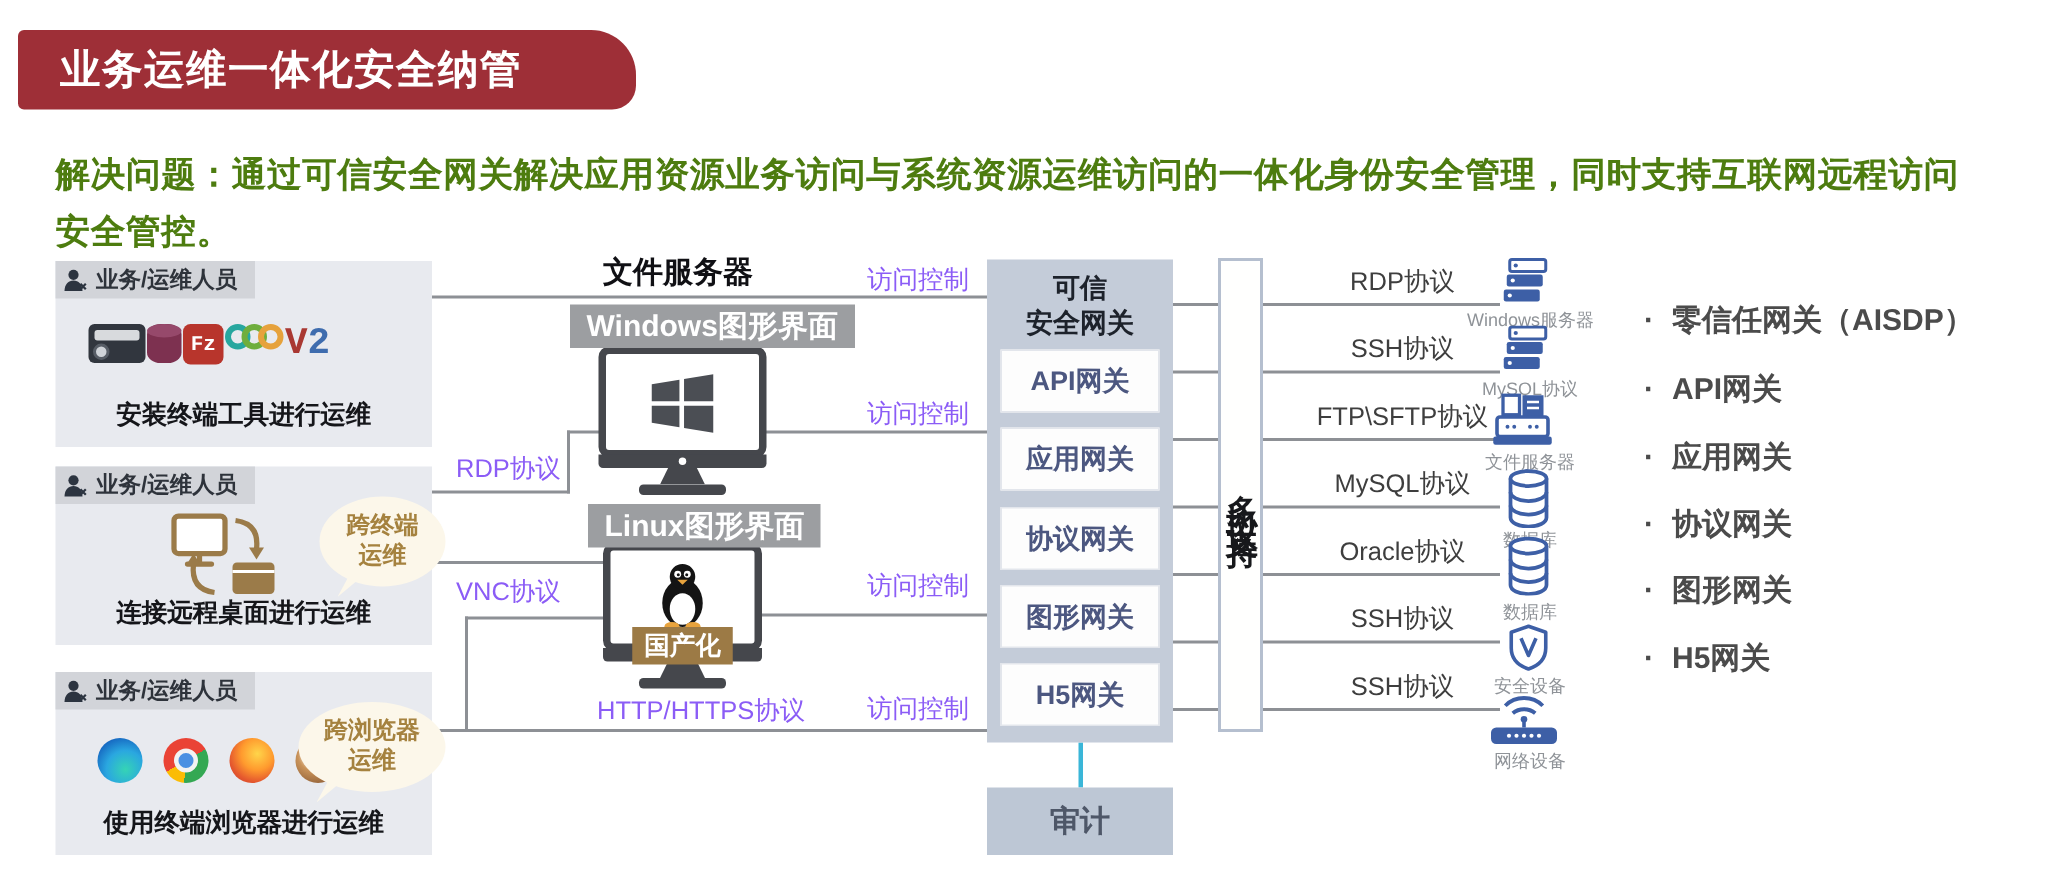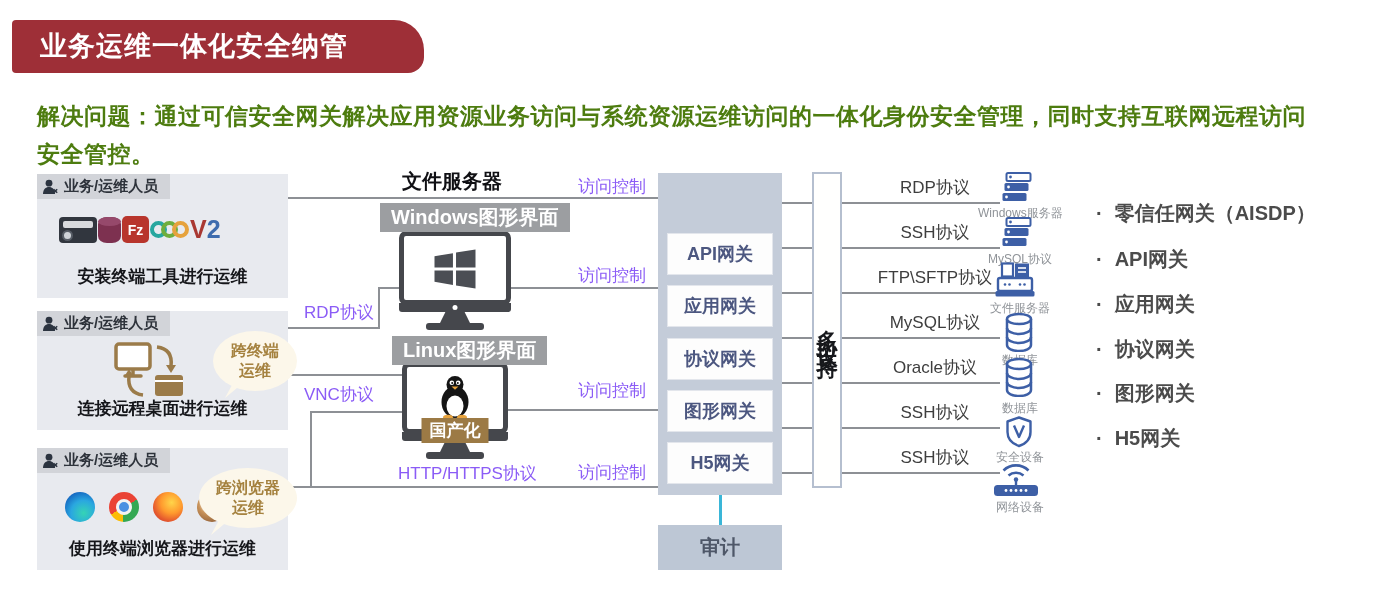--- a/index.html
+++ b/index.html
@@ -18,21 +18,21 @@
   .pbox2{top:311px;height:119px;}
   .pbox3{top:448px;height:122px;}
   .ptag{position:absolute;top:0;left:0;height:25px;background:#d2d4d9;display:flex;align-items:center;gap:5px;padding:0 12px 0 5px;font-size:15px;font-weight:700;color:#2e333b;}
   .pcap{position:absolute;left:0;right:0;bottom:10px;text-align:center;font-size:17px;font-weight:700;color:#15161a;}
   .bubble{position:absolute;background:#fcf7ea;border-radius:50%;display:flex;flex-direction:column;align-items:center;justify-content:center;color:#a5823f;font-weight:700;font-size:16px;line-height:20px;z-index:3;}
   .bubble::after{content:"";position:absolute;left:12px;bottom:-7px;width:18px;height:15px;background:#fcf7ea;clip-path:polygon(0 100%,100% 0,45% 0);}
   .bub2{left:176px;top:20px;width:84px;height:60px;}
   .bub3{left:162px;top:20px;width:98px;height:60px;}
 
   
-  .tools{position:absolute;left:22px;top:42px;display:flex;align-items:center;gap:1px;}
+  .tools{position:absolute;left:22px;top:42px;display:flex;gap:1px;font-family:Liberation Mono, monospace;}
   .term{width:38px;height:26px;background:#31363e;border-radius:4px;position:relative;}
   .term::before{content:"";position:absolute;left:4px;top:4px;right:4px;height:7px;background:#d8dadd;border-radius:2px;}
   .term::after{content:"";position:absolute;left:3px;bottom:2px;width:11px;height:11px;border-radius:50%;background:#cfd3d8;border:2px solid #575d66;box-sizing:border-box;}
   .dbm{width:23px;height:26px;background:#7d3150;border-radius:9px/7px;position:relative;}
   .dbm::before{content:"";position:absolute;left:0;top:0;width:100%;height:9px;border-radius:50%;background:#96496b;}
   .fz{width:27px;height:27px;background:#b8352c;border-radius:5px;color:#fff;font-weight:700;font-size:14px;display:flex;align-items:center;justify-content:center;}
   .rings{display:flex;}
   .ring{width:17px;height:17px;border-radius:50%;border:4px solid;box-sizing:border-box;background:transparent;}
   .ring.r-t{border-color:#27a79f;}
   .ring.r-g{border-color:#6fae3d;margin-left:-6px;}
@@ -256,20 +256,24 @@
         <ellipse cx="24" cy="42.5" rx="5" ry="2.8" fill="#e8a33d"></ellipse>
       </svg>
     </div>
     <div class="chin"></div>
     <div class="neck"></div>
     <div class="mbase"></div>
     <div class="domestic">国产化</div>
   </div>
 
   <div class="abs gw-panel">
+    <div class="gw-title">
+      <div>可信</div>
+      <div>安全网关</div>
+    </div>
     <div class="gw-item gi0">API网关</div>
     <div class="gw-item gi1">应用网关</div>
     <div class="gw-item gi2">协议网关</div>
     <div class="gw-item gi3">图形网关</div>
     <div class="gw-item gi4">H5网关</div>
   </div>
 
   <div class="gwlink y1"></div>
   <div class="gwlink y2"></div>
   <div class="gwlink y3"></div>

